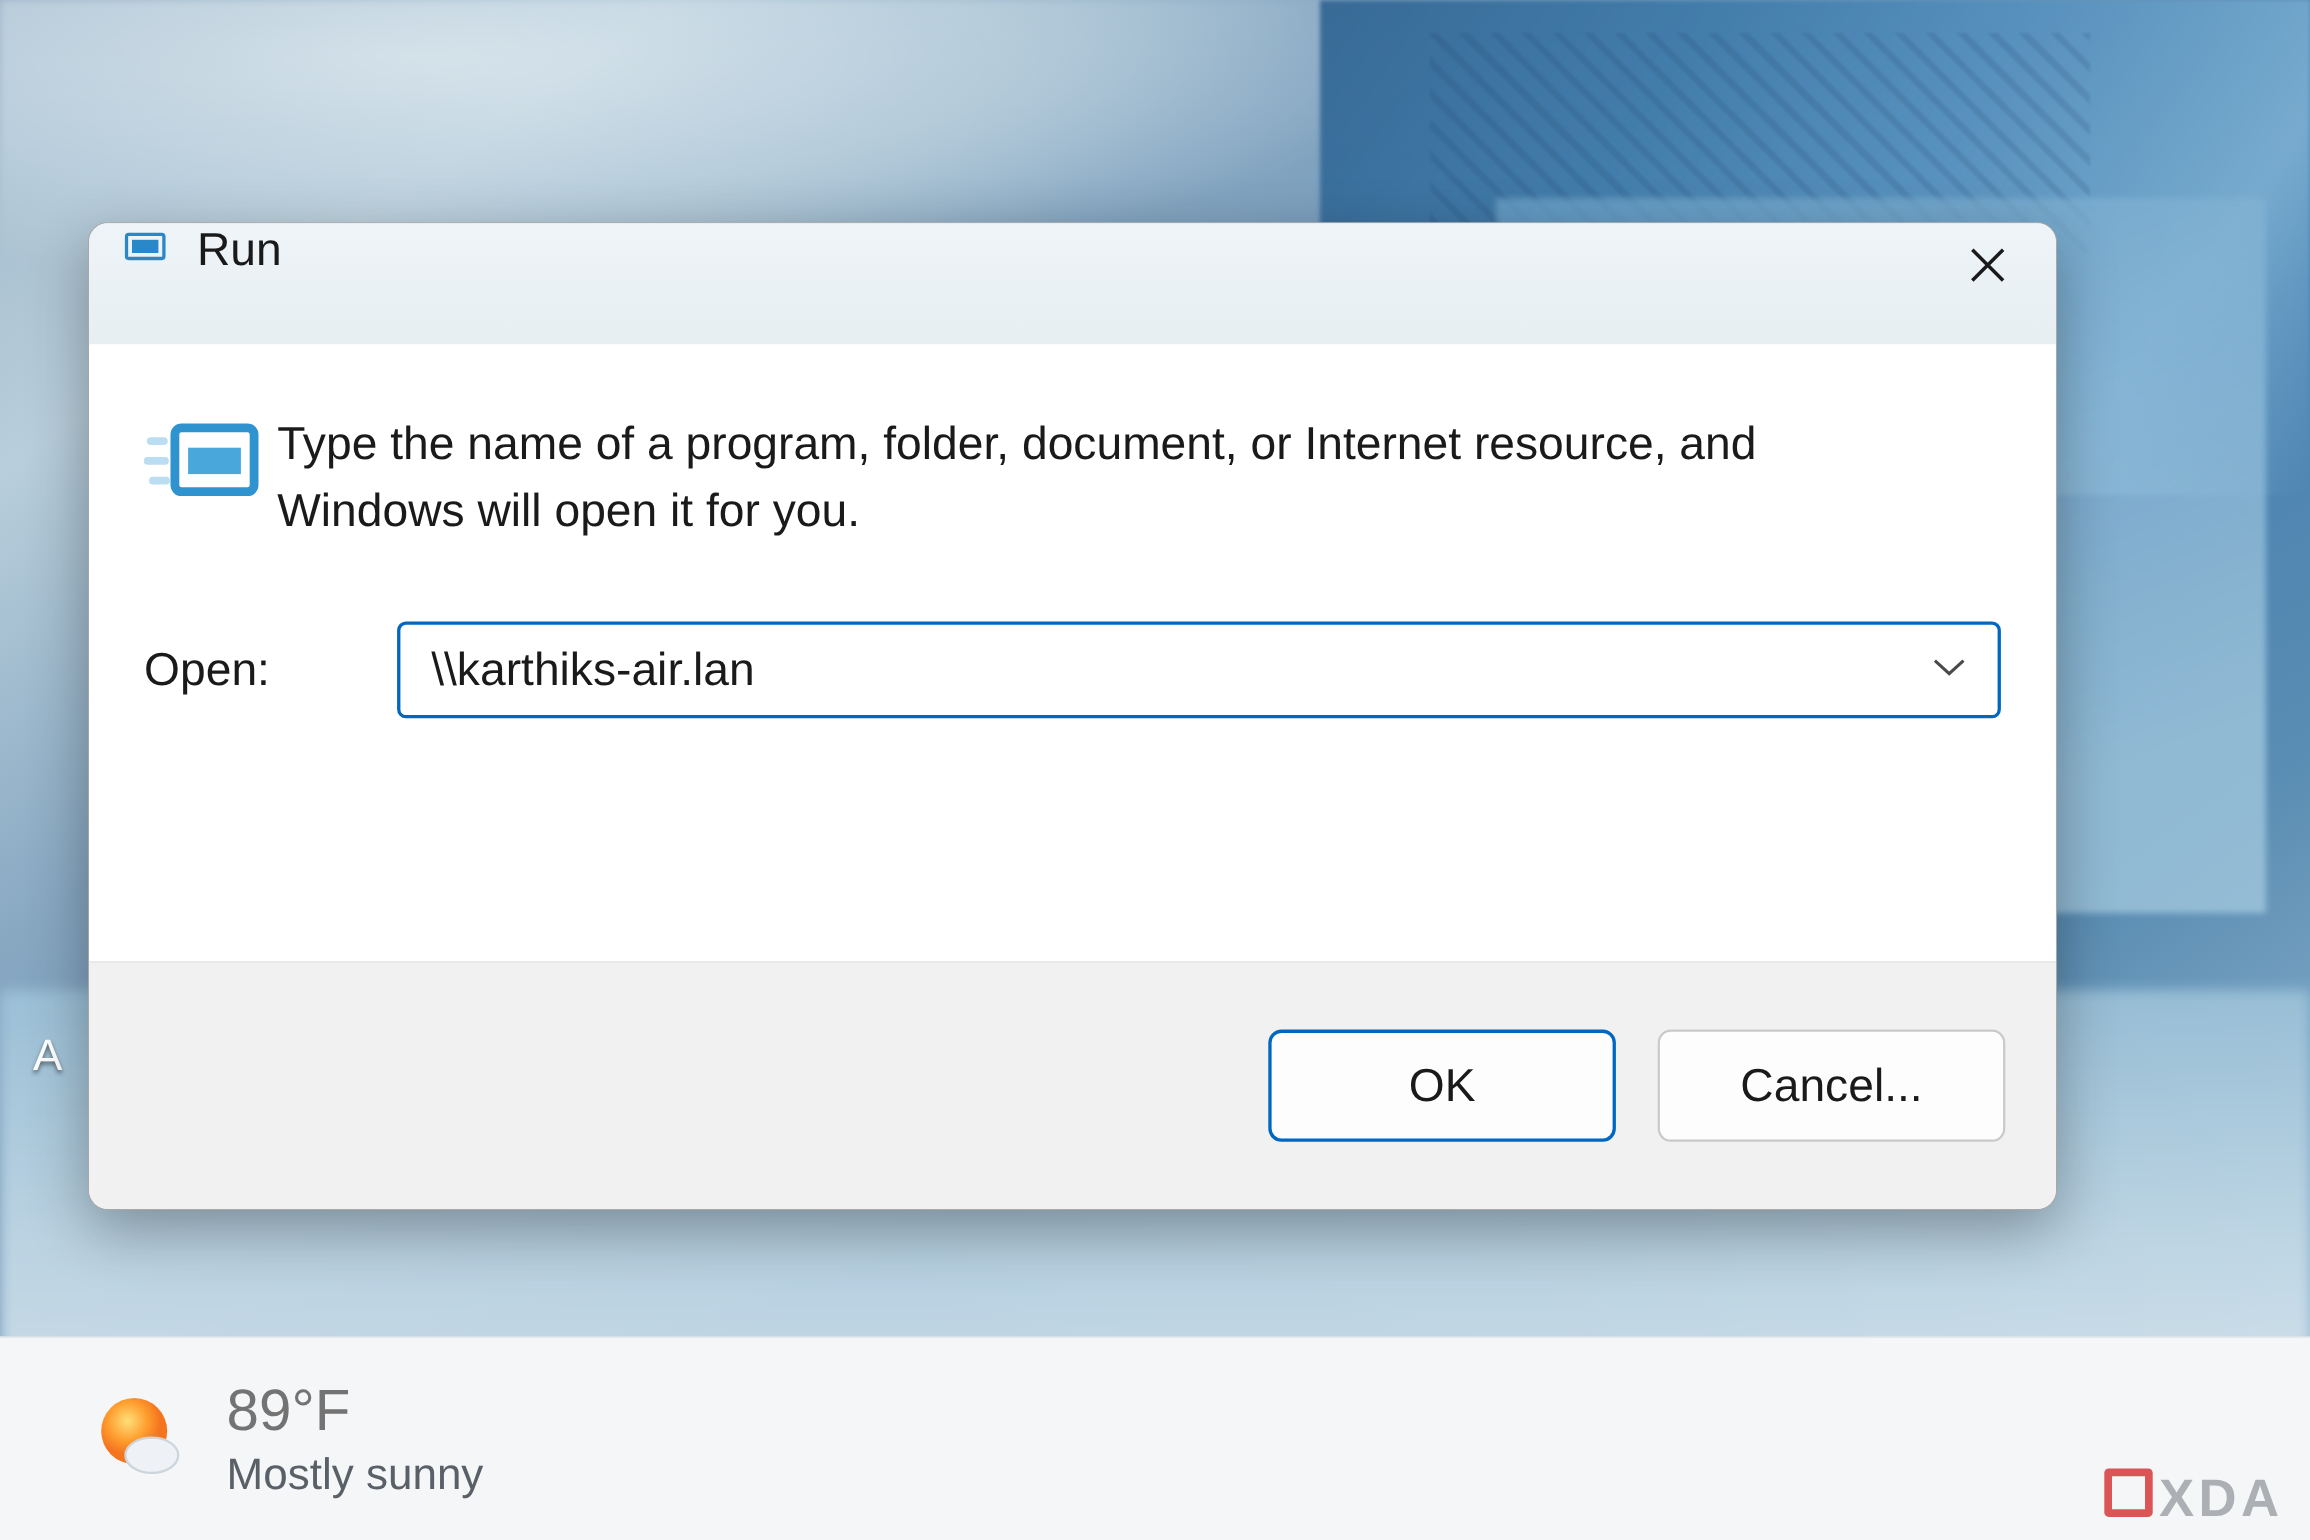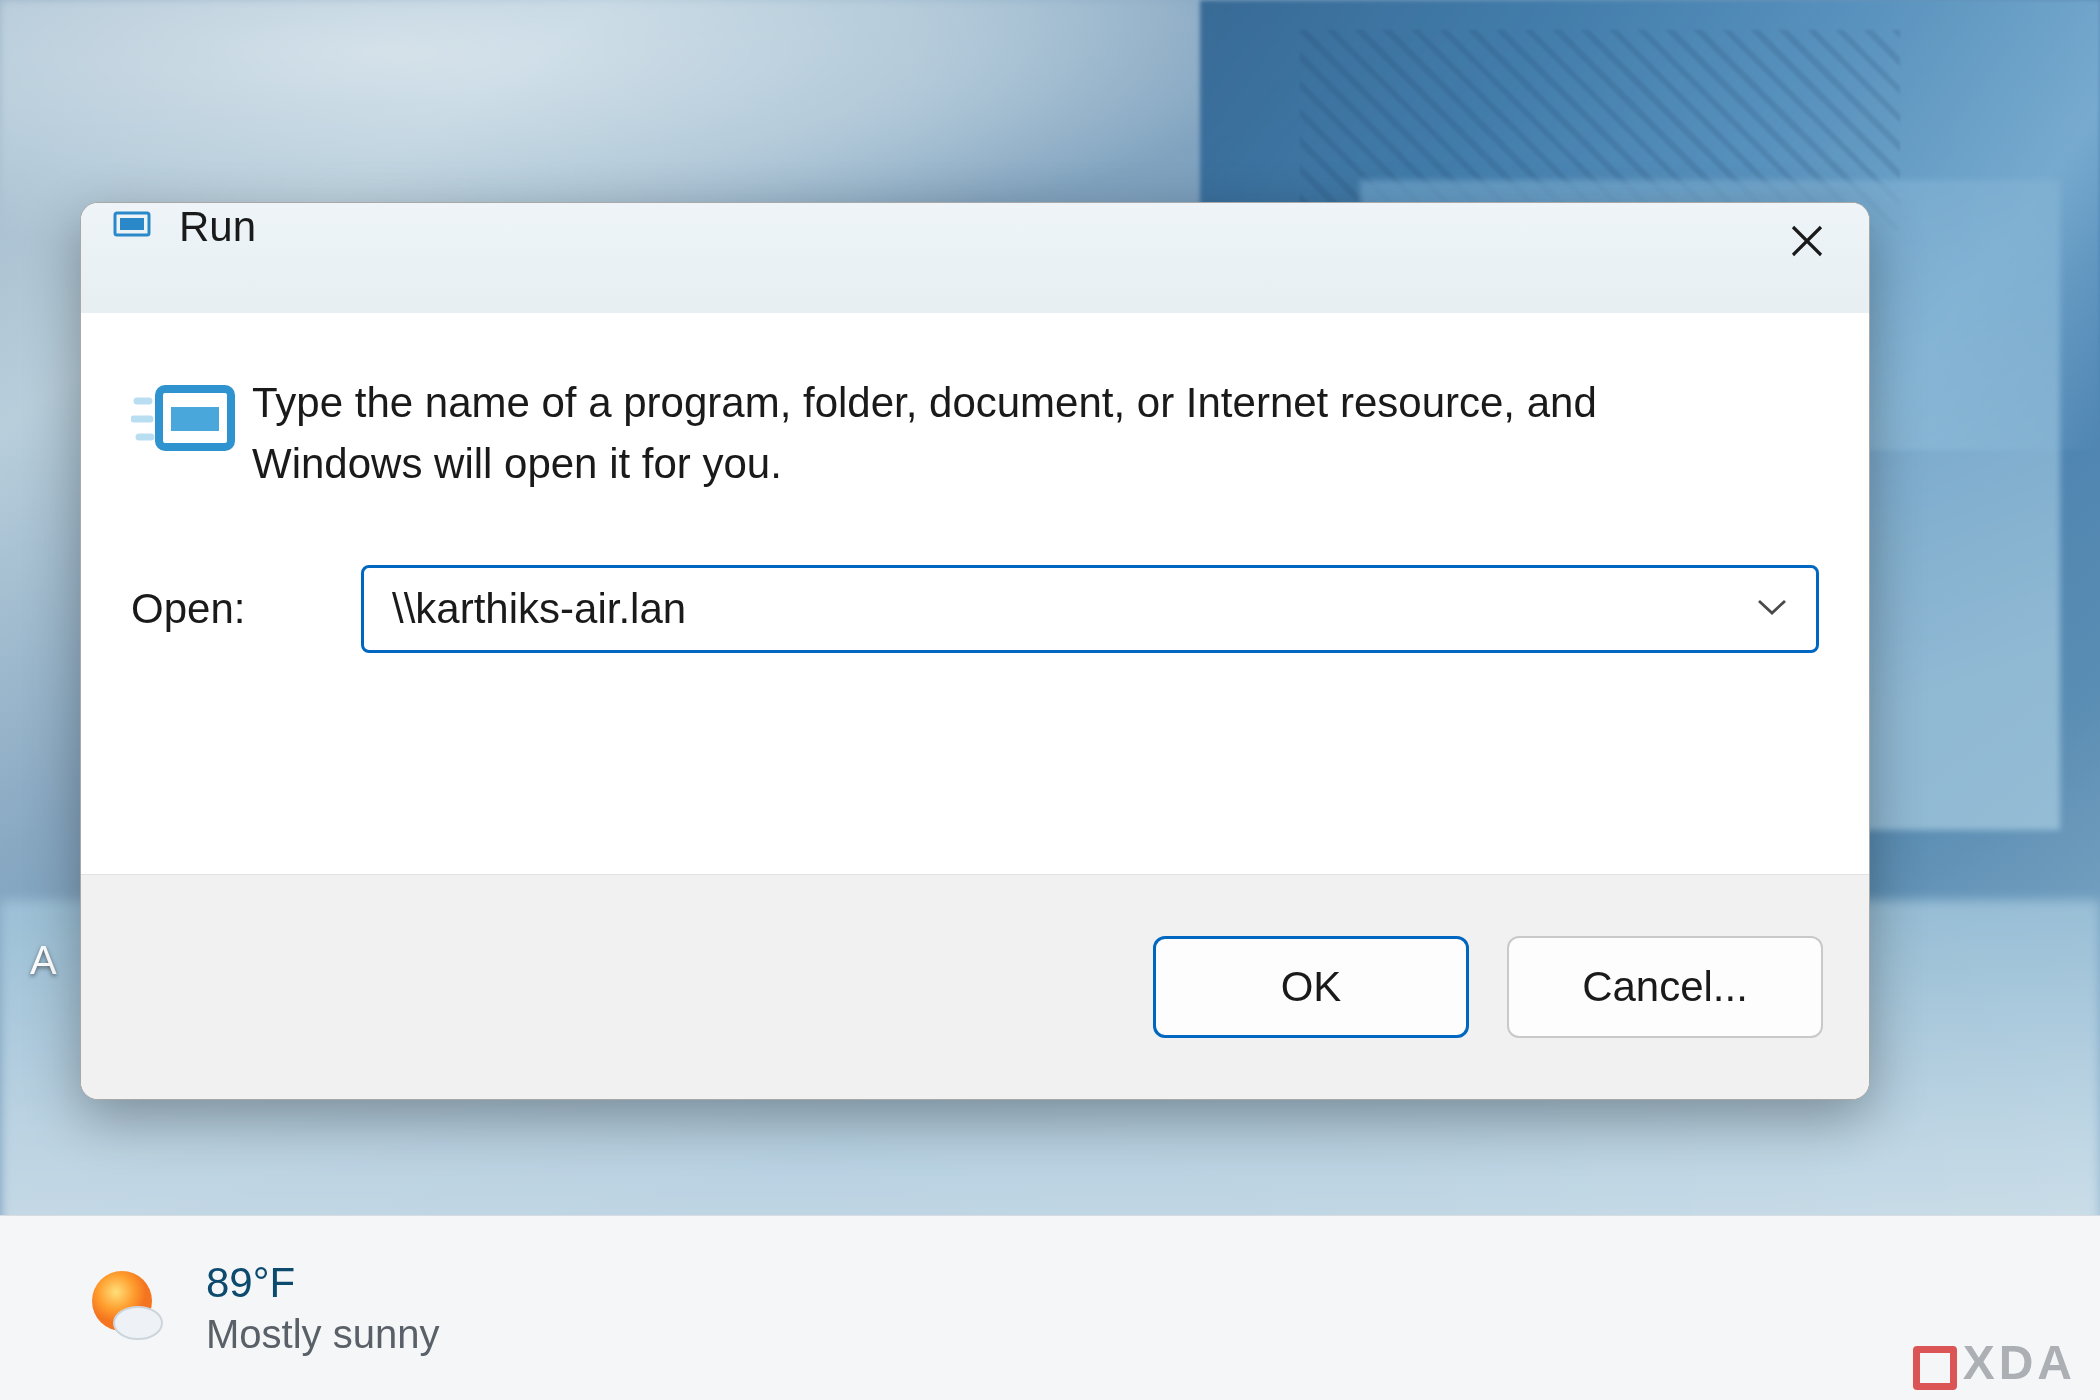--- a/index.html
+++ b/index.html
@@ -142,29 +142,29 @@
     align-items: center;
     padding: 0 80px;
   }
   .weather {
     display: flex;
     align-items: center;
     gap: 36px;
   }
   .weather-icon svg { width: 90px; height: 90px; }
   .weather-text { display:flex; flex-direction:column; }
-  .weather-temp { font-size: 42px; color: #0c4a6e; line-height:1.25; }
+  .weather-temp { font-size: 53px; color: #737373; line-height:1.25; }
   .weather-cond { font-size: 40px; color: #5a6068; line-height:1.25; }
   
   .watermark {
     position: absolute;
     right: 24px;
     bottom: 10px;
     display: flex;
-    align-items: flex-end;
+    align-items: flex-start;
     gap: 6px;
     opacity: 0.85;
   }
   .watermark-sq {
     width: 44px; height: 44px;
     border: 7px solid #d83a3a;
     border-radius: 4px;
   }
   .watermark-text {
     font-size: 48px;

